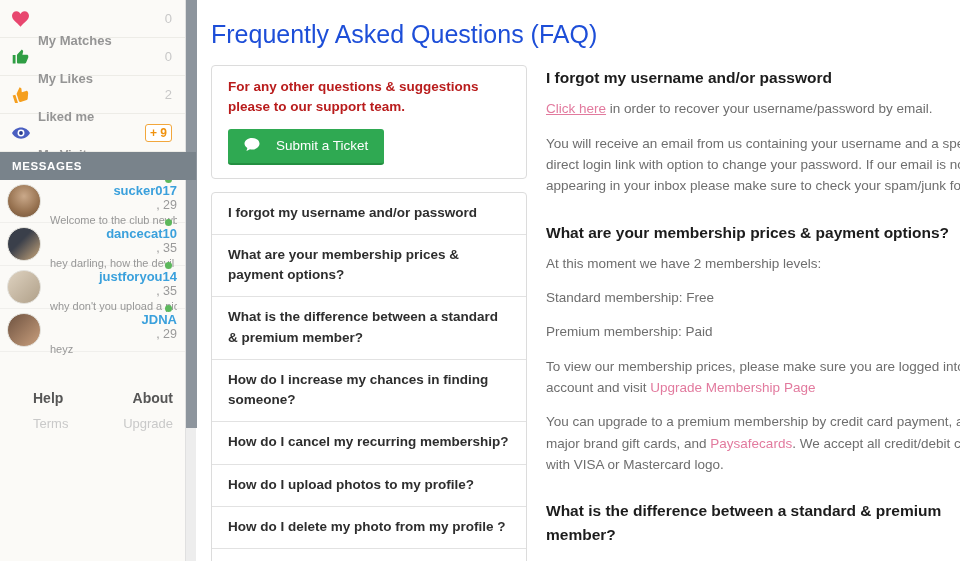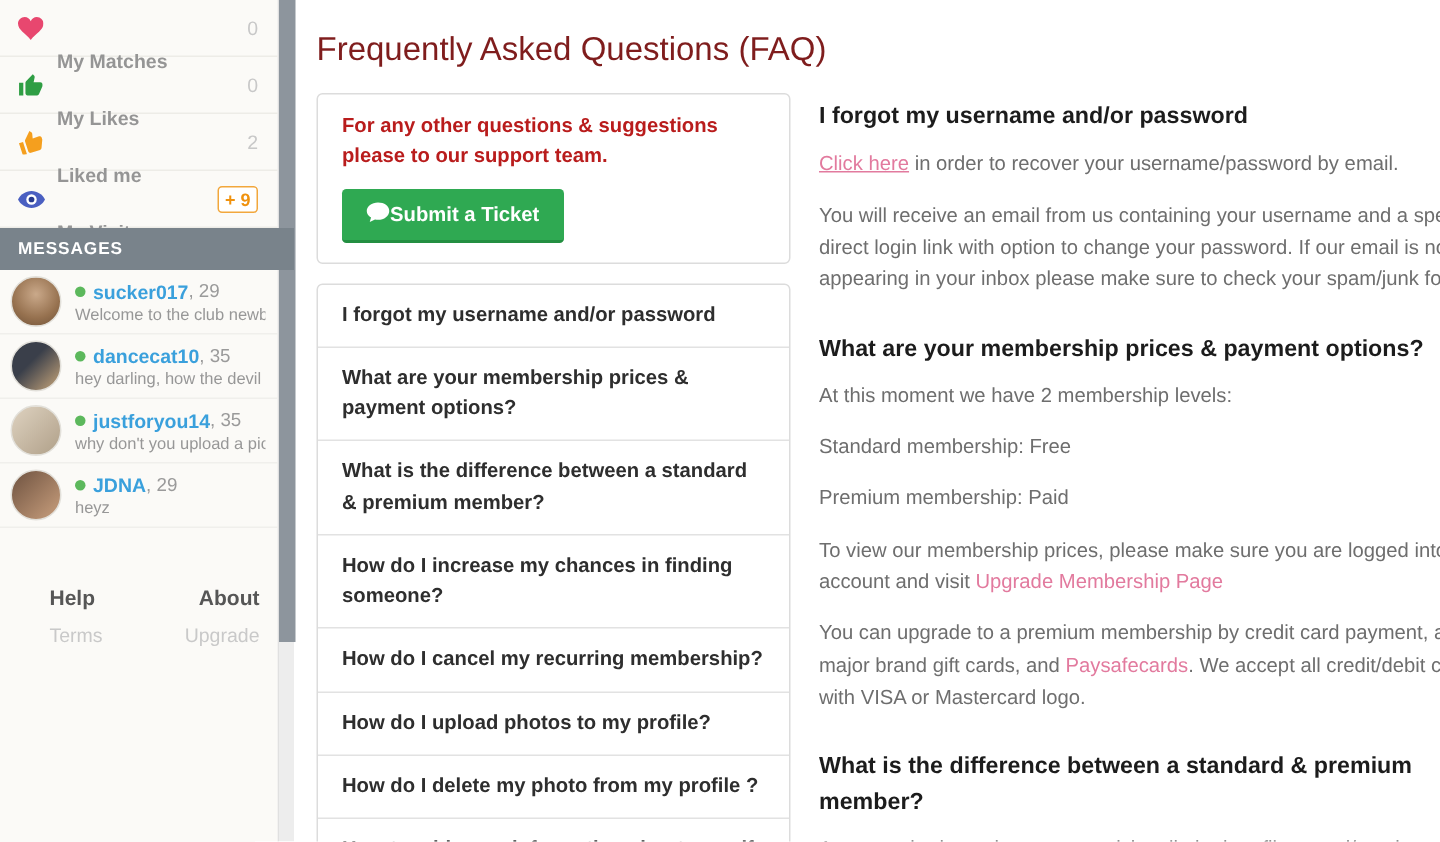--- a/index.html
+++ b/index.html
@@ -28,44 +28,44 @@
     border-bottom: 1px solid #f0efec; cursor: pointer; }
   .avatar { width: 34px; height: 34px; border-radius: 50%; flex: 0 0 34px;
     margin-right: 9px; border: 1px solid #e2e0da; }
   .av0 { background: radial-gradient(circle at 50% 35%, #caa98a 0%, #96714f 60%, #6e5138 100%); }
   .av1 { background: linear-gradient(135deg, #41465२ 0%, #3a3f4a 40%, #c9a77b 100%);
          background: linear-gradient(135deg, #3a3f4a 40%, #c9a77b 100%); }
   .av2 { background: linear-gradient(135deg, #ded2c0 0%, #b0a089 100%); }
   .av3 { background: linear-gradient(135deg, #6e5240 0%, #c99f7d 100%); }
   .av4 { background: linear-gradient(135deg, #e897b8 0%, #f2d9a4 100%); }
   .msg-body { flex: 1; min-width: 0; }
-  .msg-top { display: flex; align-items: center; }
+  .msg-top { display: flex; align-items: flex-end; flex-direction: column; }
   .dot { width: 7px; height: 7px; border-radius: 50%; background: #5cb85c; margin-right: 5px; }
   .msg-name { font-size: 13px; font-weight: bold; color: #3aa0dc; white-space: nowrap; }
   .msg-age { font-size: 12.5px; color: #9a9a9a; }
   .msg-preview { font-size: 11px; color: #979797; white-space: nowrap; overflow: hidden;
     margin-top: 2px; }
   .side-footer { margin-top: 38px; padding: 0 12px 0 9px; }
   .foot-row { display: flex; justify-content: space-between; margin-bottom: 10px; margin-left: 24px; }
   .foot-strong { font-size: 14px; font-weight: bold; color: #565656; text-decoration: none;
     cursor: pointer; }
   .foot-light { font-size: 13px; color: #c9c9c9; text-decoration: none; cursor: pointer; }
 
   
   .main { position: absolute; left: 196px; top: 0; width: 764px; height: 561px;
     padding: 20px 0 0 15px; background: #fff; }
-  h1 { font-size: 22px; font-weight: 400; color: #7f1d1d; margin: 0 0 16px 0; }
+  h1 { font-size: 25px; font-weight: 400; color: #1d4ed8; margin: 0 0 16px 0; }
   .left-col { width: 316px; }
   .support-box { border: 1px solid #dcdcdc; border-radius: 4px; background: #fff;
     padding: 11px 16px 13px; }
   .support-text { font-size: 13.5px; font-weight: bold; color: #b91c1c;
     line-height: 1.5; margin-bottom: 11px; }
-  .ticket-btn { display: inline-flex; align-items: center; gap: 0; background: #2fa952;
+  .ticket-btn { display: inline-flex; align-items: center; gap: 16px; background: #2fa952;
     border: none; border-bottom: 2px solid #238f41; border-radius: 3px; color: #fff;
-    font-family: "Liberation Sans", sans-serif; font-size: 13.5px; font-weight: bold;
+    font-family: "Liberation Sans", sans-serif; font-size: 13.5px; font-weight: normal;
     padding: 8px 16px; cursor: pointer; }
   .faq-list { margin-top: 13px; border: 1px solid #dcdcdc; border-radius: 4px;
     background: #fff; overflow: hidden; }
   .faq-q { padding: 10px 16px 11px; font-size: 13.5px; font-weight: bold; color: #2e2e2e;
     line-height: 1.5; border-bottom: 1px solid #e2e2e2; cursor: pointer; }
   .faq-q:last-child { border-bottom: none; }
 
   .right-col { position: absolute; left: 350px; top: 66px; width: 458px; }
   .right-col h2 { font-size: 15.5px; font-weight: bold; color: #1c1c1c;
     margin: 24px 0 3px; line-height: 1.5; }

